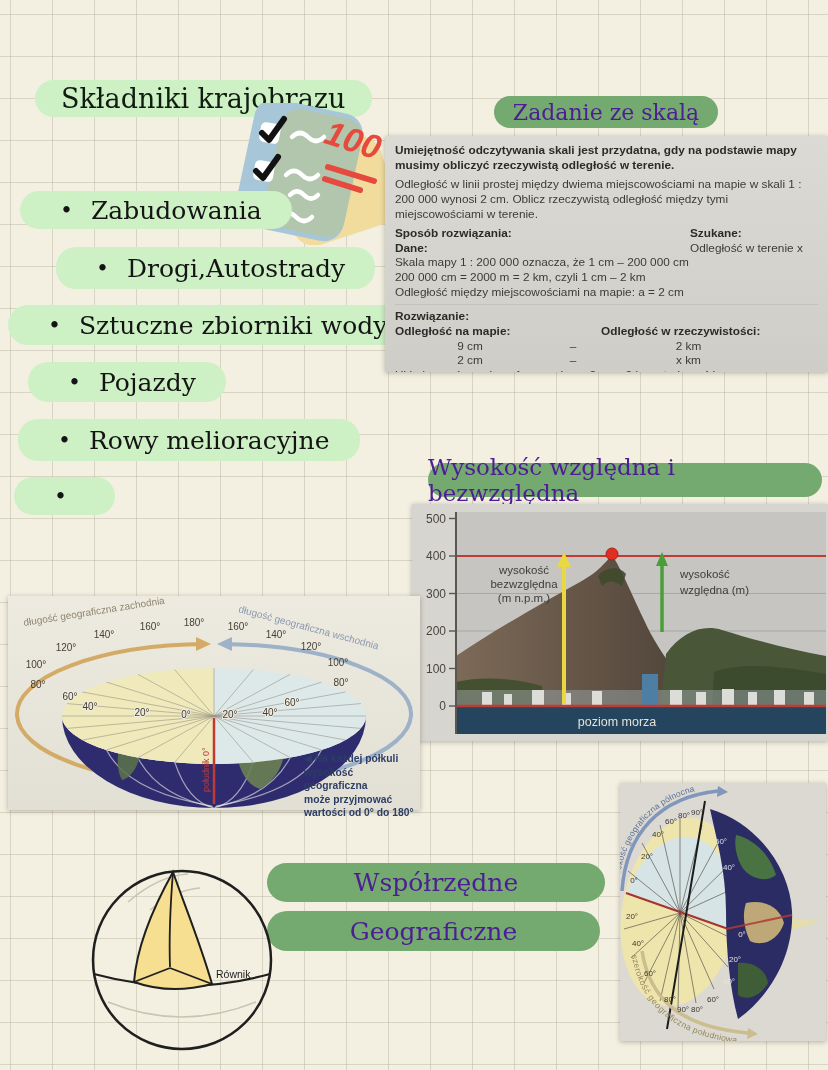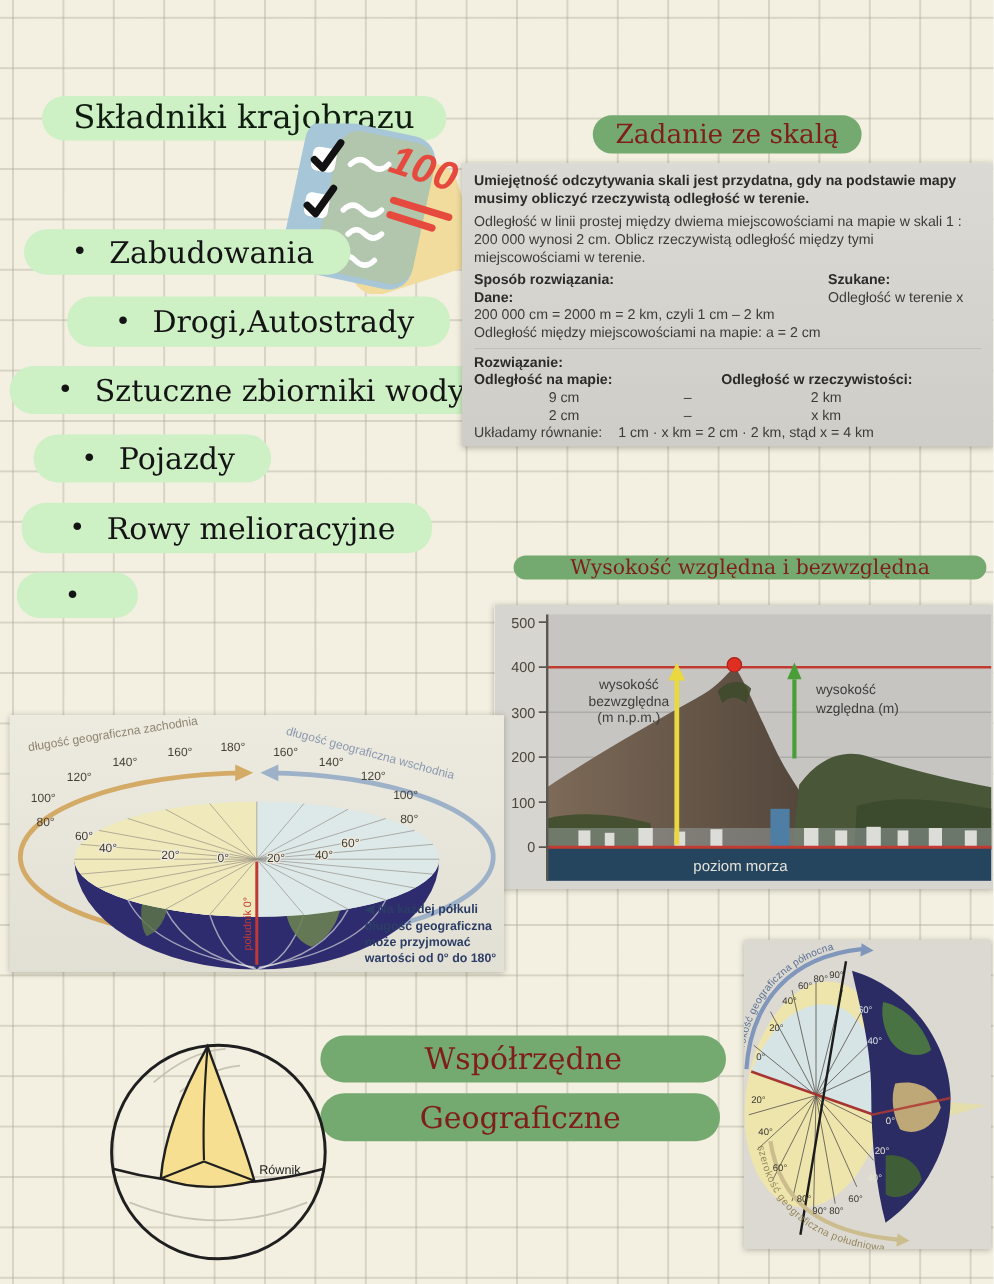--- a/index.html
+++ b/index.html
@@ -9,21 +9,21 @@
     background-image:
       linear-gradient(to right, rgba(170,166,146,.38) 1.5px, transparent 1.5px),
       linear-gradient(to bottom, rgba(170,166,146,.38) 1.5px, transparent 1.5px);
     background-size:42px 42px;
     background-position:10px 14px;
     font-family:"DejaVu Serif", serif;
   }
   .abs{position:absolute;}
   .pill{border-radius:20px;display:flex;align-items:center;justify-content:center;}
   .hl{background:#cdf0c5;}
-  .hd{background:#74a96f;color:#7f1d1d;}
+  .hd{background:#74a96f;color:#4c1d95;}
   .title-pill{height:37px;padding:0 26px;font-size:27px;color:#101c10;}
   .hd-pill{font-size:22px;}
   .list-item{height:40px;border-radius:20px;background:#cdf0c5;display:flex;align-items:center;
     padding:0 30px 0 40px;font-size:25px;color:#141414;white-space:nowrap;}
   .list-item .bullet{font-size:22px;margin-right:18px;}
   .card{background:linear-gradient(180deg,#dcdad5,#cfcdc7);box-shadow:0 1px 5px rgba(60,55,40,.35);}
   .tbcard{padding:7px 10px;font-family:"Liberation Sans",sans-serif;font-size:11.8px;line-height:1.24;color:#3b3b39;overflow:hidden;box-sizing:border-box;}
   .tb{margin:0;}
   .tbcard p{margin:0 0 5px 0;}
   .b{font-weight:bold;color:#2b2b29;}
@@ -108,20 +108,21 @@
     <span>Zadanie ze skalą</span>
   </div>
 
   <div class="abs card tbcard" style="left:385px;top:136px;width:443px;height:236px;">
     <p class="b">Umiejętność odczytywania skali jest przydatna, gdy na podstawie mapy musimy obliczyć rzeczywistą odległość w terenie.</p>
     <p>Odległość w linii prostej między dwiema miejscowościami na mapie w skali 1 : 200 000 wynosi 2 cm. Oblicz rzeczywistą odległość między tymi miejscowościami w terenie.</p>
     <div class="tb-cols">
       <div class="col-left">
         <div class="tb b">Sposób rozwiązania:</div>
         <div class="tb b">Dane:</div>
+        <div class="tb">Skala mapy 1 : 200 000  oznacza, że 1 cm – 200 000 cm</div>
         <div class="tb">200 000 cm = 2000 m = 2 km, czyli 1 cm – 2 km</div>
         <div class="tb">Odległość między miejscowościami na mapie: a = 2 cm</div>
       </div>
       <div class="col-right">
         <div class="tb b">Szukane:</div>
         <div class="tb">Odległość w terenie x</div>
       </div>
     </div>
     <div class="sol">
       <div class="tb b">Rozwiązanie:</div>
@@ -137,21 +138,21 @@
         <div class="tb c">x km</div>
       </div>
       <div class="tb eq">
         <span>Układamy równanie:</span>
         <span>1 cm · x km = 2 cm · 2 km, stąd    x = 4 km</span>
       </div>
     </div>
 
   </div>
 
-  <div class="abs pill hd" style="left:428px;top:463px;width:394px;height:20px;font-size:17px;">
+  <div class="abs pill hd" style="left:428px;top:463px;width:394px;height:34px;font-size:23px;">
     <span>Wysokość względna i bezwzględna</span>
   </div>
 
   <svg class="abs fig" style="left:412px;top:504px;" width="416" height="237" viewBox="0 0 416 237">
     <defs>
       <linearGradient id="rockL" x1="0" y1="0" x2="1" y2="0">
         <stop offset="0" stop-color="#7d6a58"></stop>
           <stop offset="1" stop-color="#4e4238"></stop>
       </linearGradient>
     </defs>
@@ -303,21 +304,21 @@
         <text x="134" y="120">20°</text>
         <text x="178" y="122">0°</text>
         <text x="222" y="122">20°</text>
         <text x="262" y="120">40°</text>
         <text x="284" y="110">60°</text>
       </g>
     </svg>
     <div class="cap" style="left:296px;top:156px;width:112px;">
       <span>◀</span>
       <span>Na każdej półkuli</span><br>
-      <span>długość geograficzna</span><br>
+      <span>wysokość geograficzna</span><br>
       <span>może przyjmować</span><br>
       <span>wartości od 0° do 180°</span>
     </div>
   </div>
 
   <div class="abs pill hd" style="left:267px;top:863px;width:338px;height:39px;font-size:25px;">
     <span>Współrzędne</span>
   </div>
   <div class="abs pill hd" style="left:267px;top:911px;width:333px;height:40px;font-size:25px;">
     <span>Geograficzne</span>

